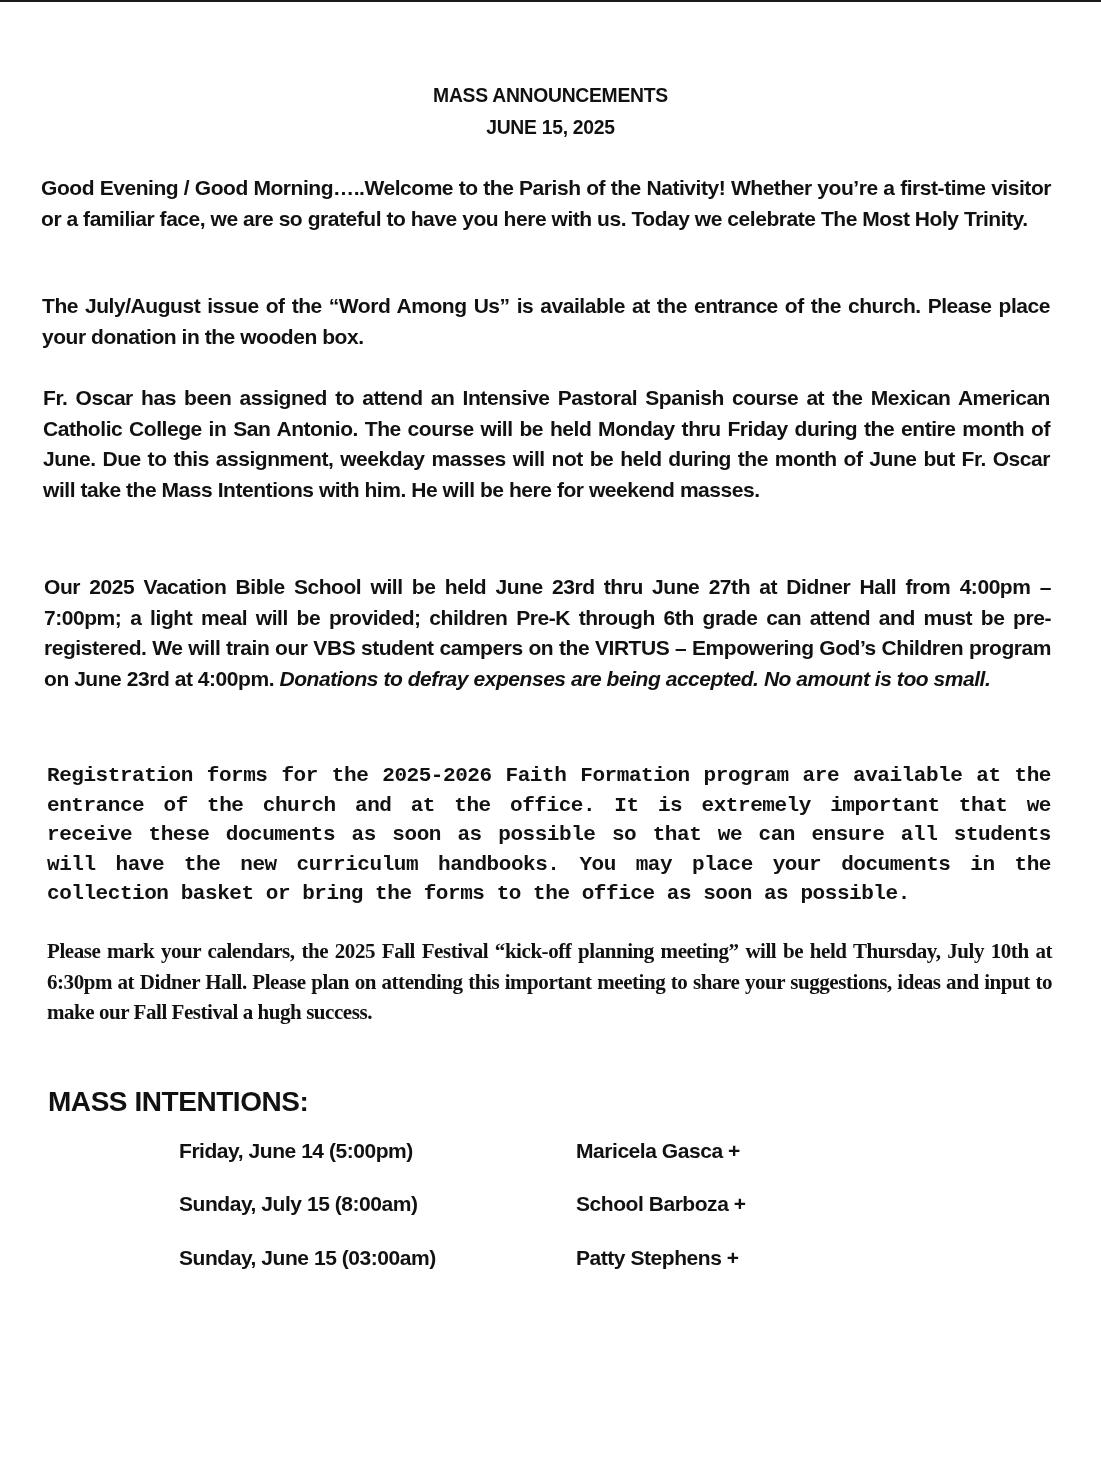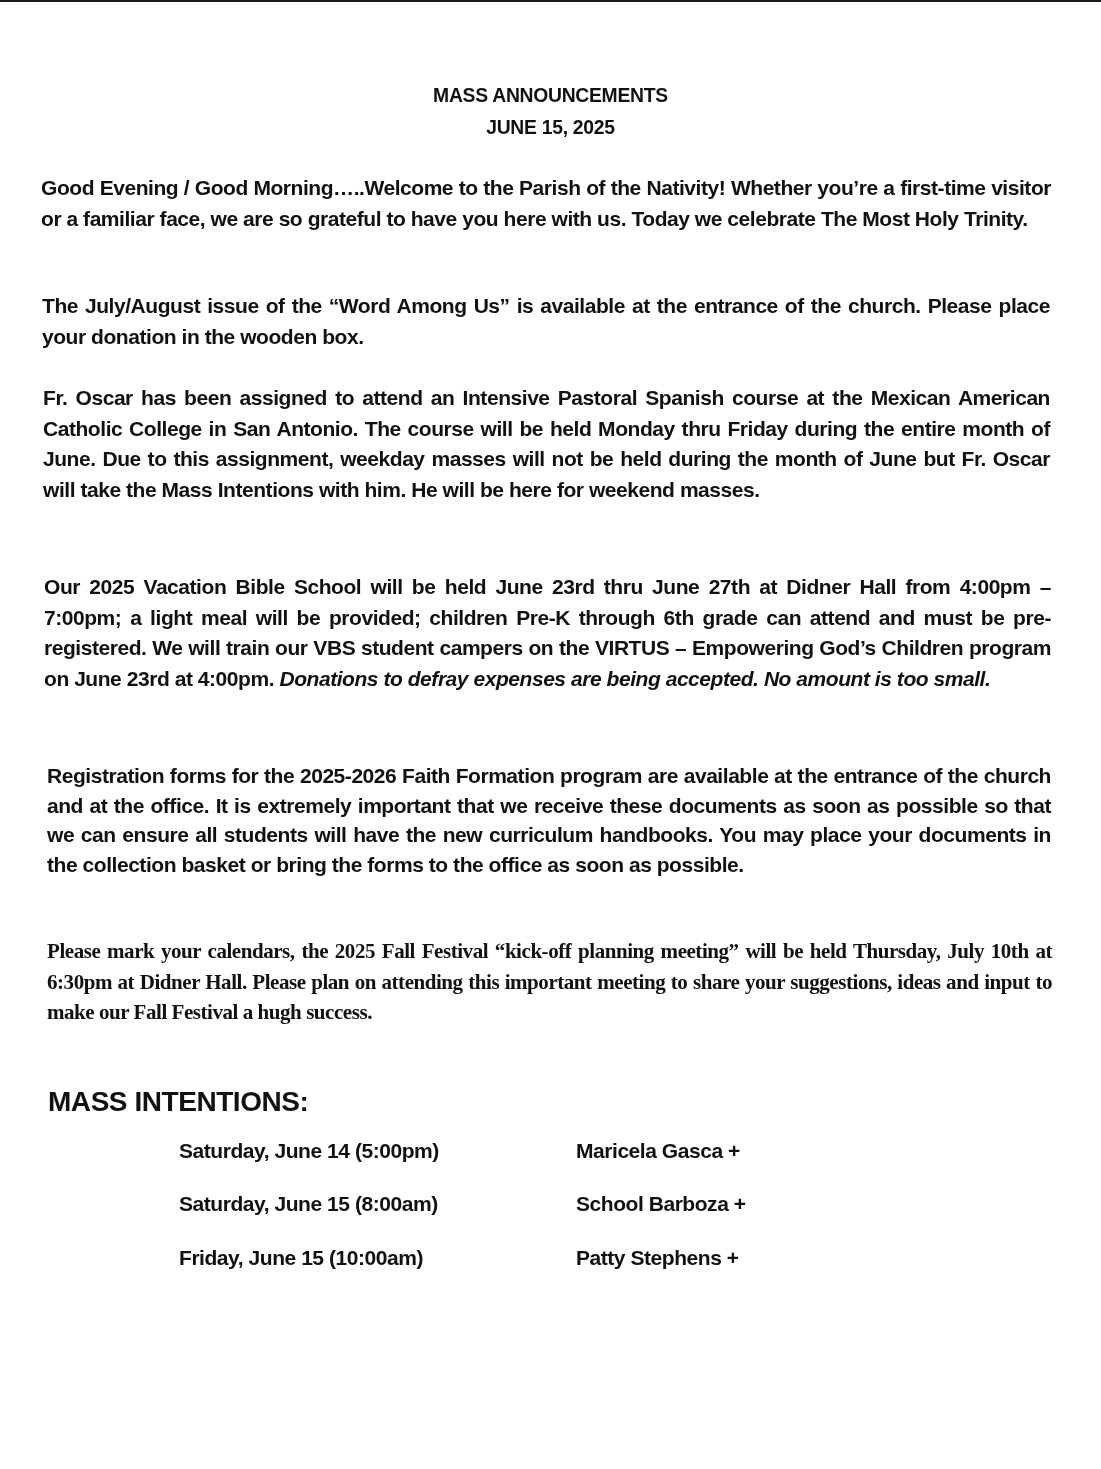--- a/index.html
+++ b/index.html
@@ -50,21 +50,21 @@
       text-align: justify;
       letter-spacing: -0.45px;
       word-spacing: 0px;
     }
     .para em { font-style: italic; }
 
     #p1 { left: 41px; top: 173px; width: 1010px; }
     #p2 { left: 42px; top: 291px; width: 1008px; }
     #p3 { left: 43px; top: 383px; width: 1007px; }
     #p4 { left: 44px; top: 572px; width: 1007px; }
-    #p5 { left: 47px; top: 761px; width: 1004px; line-height: 29.5px; }
+    #p5 { left: 47px; top: 761px; width: 1004px; line-height: 29.5px; font-family: Liberation Mono, monospace; }
     #p6 { left: 47px; top: 936px; width: 1005px; font-family: Liberation Serif, serif; }
     #p7 { left: 46px; top: 1319px; width: 980px; text-align: left; }
 
     .intentions-heading {
       position: absolute;
       left: 48px;
       top: 1086px;
       font-weight: bold;
       font-size: 28px;
       letter-spacing: -0.45px;
@@ -104,25 +104,25 @@
   <div class="para" id="p2">The July/August issue of the “Word Among Us” is available at the entrance of the church. Please place your donation in the wooden box.</div>
   <div class="para" id="p1">Good Evening / Good Morning…..Welcome to the Parish of the Nativity! Whether you’re a first-time visitor or a familiar face, we are so grateful to have you here with us.  Today we celebrate The Most Holy Trinity.</div>
   <div class="para" id="p3">Fr. Oscar has been assigned to attend an Intensive Pastoral Spanish course at the Mexican American Catholic College in San Antonio.  The course will be held Monday thru Friday during the entire month of June.  Due to this assignment, weekday masses will not be held during the month of June but Fr. Oscar will take the Mass Intentions with him.  He will be here for weekend masses.</div>
   <div class="para" id="p4"><span>Our 2025 Vacation Bible School will be held June 23rd thru June 27th at Didner Hall from 4:00pm – 7:00pm; a light meal will be provided; children Pre-K through 6th grade can attend and must be pre-registered. We will train our VBS student campers on the VIRTUS – Empowering God’s Children program on June 23rd at 4:00pm. </span><em>Donations to defray expenses are being accepted. No amount is too small.</em></div>
   <div class="para" id="p5">Registration forms for the 2025-2026 Faith Formation program are available at the entrance of the church and at the office.  It is extremely important that we receive these documents as soon as possible so that we can ensure all students will have the new curriculum handbooks. You may place your documents in the collection basket or bring the forms to the office as soon as possible.</div>
   <div class="para" id="p6">Please mark your calendars, the 2025 Fall Festival “kick-off planning meeting” will be held Thursday, July 10th at 6:30pm at Didner Hall.  Please plan on attending this important meeting to share your suggestions, ideas and input to make our Fall Festival a hugh success.</div>
 
   <div class="intentions-heading">MASS INTENTIONS:</div>
 
   <div class="intention-row" id="row0">
-    <span class="when">Saturday, June 14 (5:00pm)</span>
+    <span class="when">Friday, June 14 (5:00pm)</span>
     <span class="who">Maricela Gasca +</span>
   </div>
   <div class="intention-row" id="row1">
-    <span class="when">Saturday, June 15 (8:00am)</span>
+    <span class="when">Sunday, July 15 (8:00am)</span>
     <span class="who">School Barboza +</span>
   </div>
   <div class="intention-row" id="row2">
-    <span class="when">Friday, June 15 (10:00am)</span>
+    <span class="when">Sunday, June 15 (03:00am)</span>
     <span class="who">Patty Stephens +</span>
   </div>
 
 </div>
 
 </body></html>

